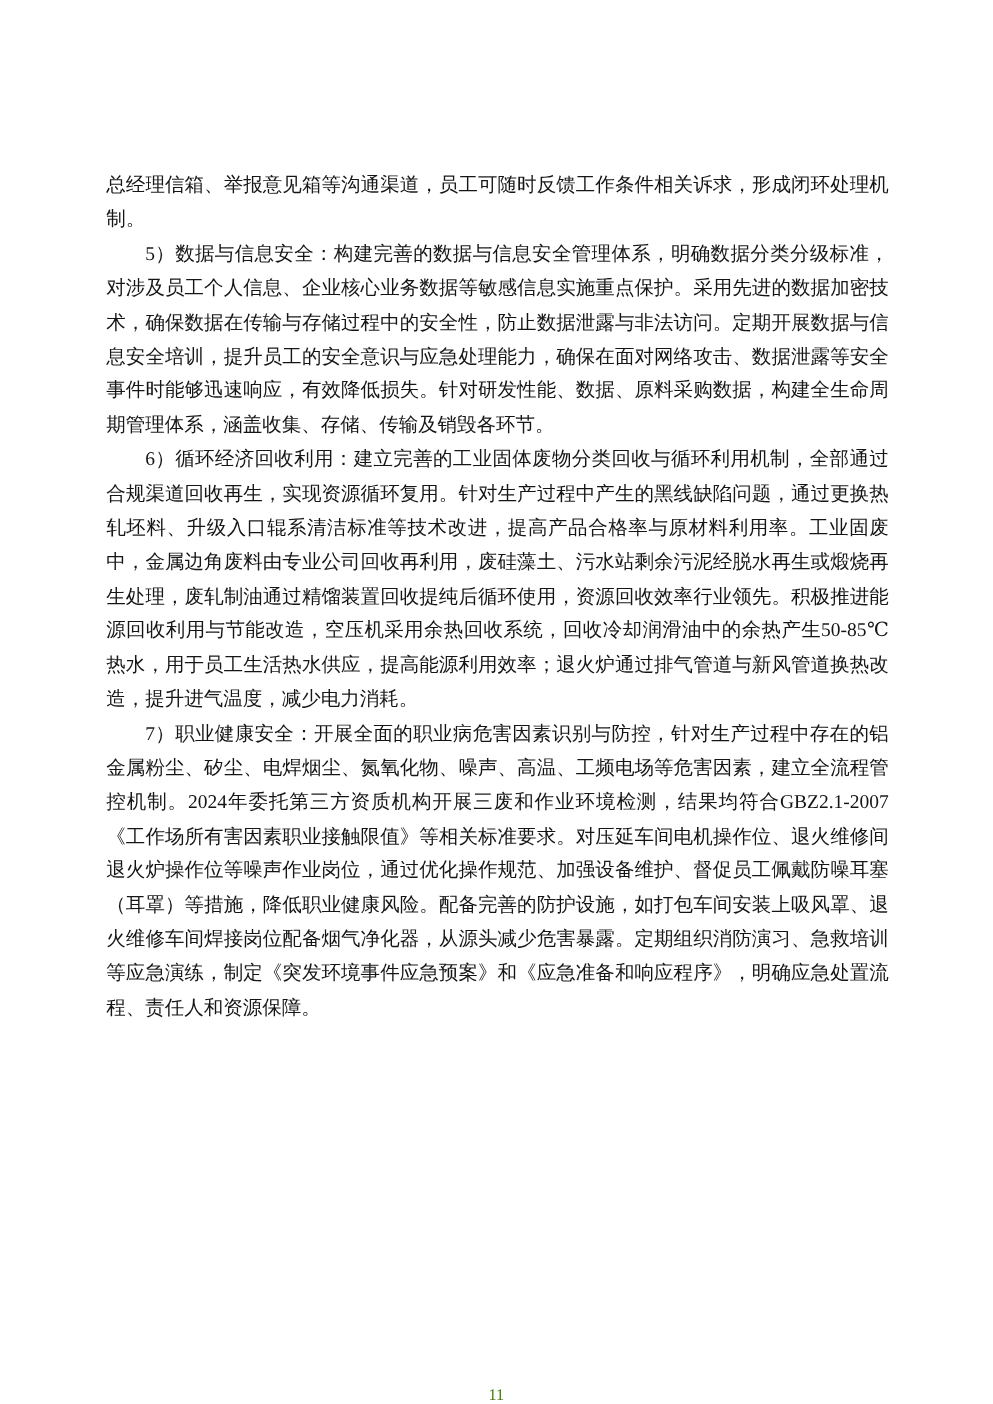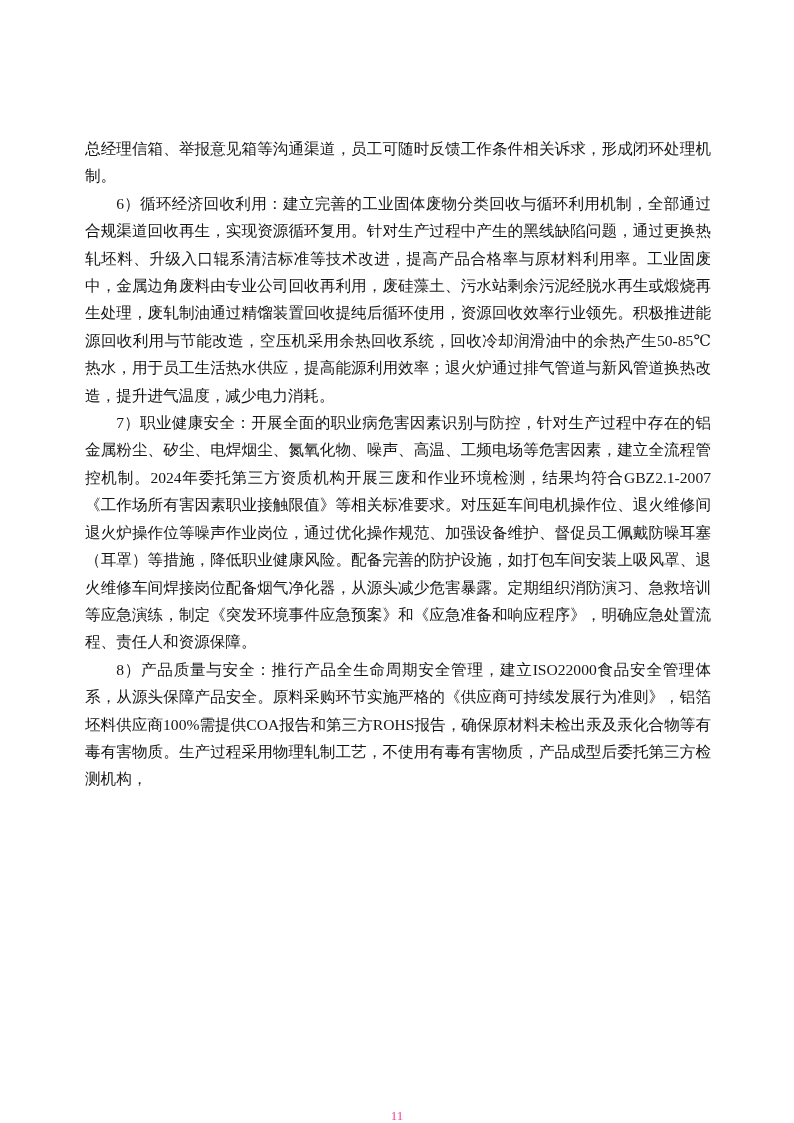--- a/index.html
+++ b/index.html
@@ -34,33 +34,33 @@
   .para.no-indent {
     text-indent: 0;
   }
   .page-number {
     position: absolute;
     left: 0;
     top: 1072px;
     width: 100%;
     text-align: center;
     font-size: 13px;
-    color: #ec4899;
+    color: #4d7c0f;
   }
 </style>
 </head>
 <body>
 
 <div class="page">
   <div class="content">
 
       <p class="para no-indent">总经理信箱、举报意见箱等沟通渠道，员工可随时反馈工作条件相关诉求，形成闭环处理机制。</p>
 
 
+      <p class="para">5）数据与信息安全：构建完善的数据与信息安全管理体系，明确数据分类分级标准，对涉及员工个人信息、企业核心业务数据等敏感信息实施重点保护。采用先进的数据加密技术，确保数据在传输与存储过程中的安全性，防止数据泄露与非法访问。定期开展数据与信息安全培训，提升员工的安全意识与应急处理能力，确保在面对网络攻击、数据泄露等安全事件时能够迅速响应，有效降低损失。针对研发性能、数据、原料采购数据，构建全生命周期管理体系，涵盖收集、存储、传输及销毁各环节。</p>
 
       <p class="para">6）循环经济回收利用：建立完善的工业固体废物分类回收与循环利用机制，全部通过合规渠道回收再生，实现资源循环复用。针对生产过程中产生的黑线缺陷问题，通过更换热轧坯料、升级入口辊系清洁标准等技术改进，提高产品合格率与原材料利用率。工业固废中，金属边角废料由专业公司回收再利用，废硅藻土、污水站剩余污泥经脱水再生或煅烧再生处理，废轧制油通过精馏装置回收提纯后循环使用，资源回收效率行业领先。积极推进能源回收利用与节能改造，空压机采用余热回收系统，回收冷却润滑油中的余热产生50-85℃热水，用于员工生活热水供应，提高能源利用效率；退火炉通过排气管道与新风管道换热改造，提升进气温度，减少电力消耗。</p>
 
       <p class="para">7）职业健康安全：开展全面的职业病危害因素识别与防控，针对生产过程中存在的铝金属粉尘、矽尘、电焊烟尘、氮氧化物、噪声、高温、工频电场等危害因素，建立全流程管控机制。2024年委托第三方资质机构开展三废和作业环境检测，结果均符合GBZ2.1-2007《工作场所有害因素职业接触限值》等相关标准要求。对压延车间电机操作位、退火维修间退火炉操作位等噪声作业岗位，通过优化操作规范、加强设备维护、督促员工佩戴防噪耳塞（耳罩）等措施，降低职业健康风险。配备完善的防护设施，如打包车间安装上吸风罩、退火维修车间焊接岗位配备烟气净化器，从源头减少危害暴露。定期组织消防演习、急救培训等应急演练，制定《突发环境事件应急预案》和《应急准备和响应程序》，明确应急处置流程、责任人和资源保障。</p>
 
-      <p class="para">8）产品质量与安全：推行产品全生命周期安全管理，建立ISO22000食品安全管理体系，从源头保障产品安全。原料采购环节实施严格的《供应商可持续发展行为准则》，铝箔坯料供应商100%需提供COA报告和第三方ROHS报告，确保原材料未检出汞及汞化合物等有毒有害物质。生产过程采用物理轧制工艺，不使用有毒有害物质，产品成型后委托第三方检测机构，</p>
     </div>
   <div class="page-number">11</div>
 </div>
 
 </body></html>

